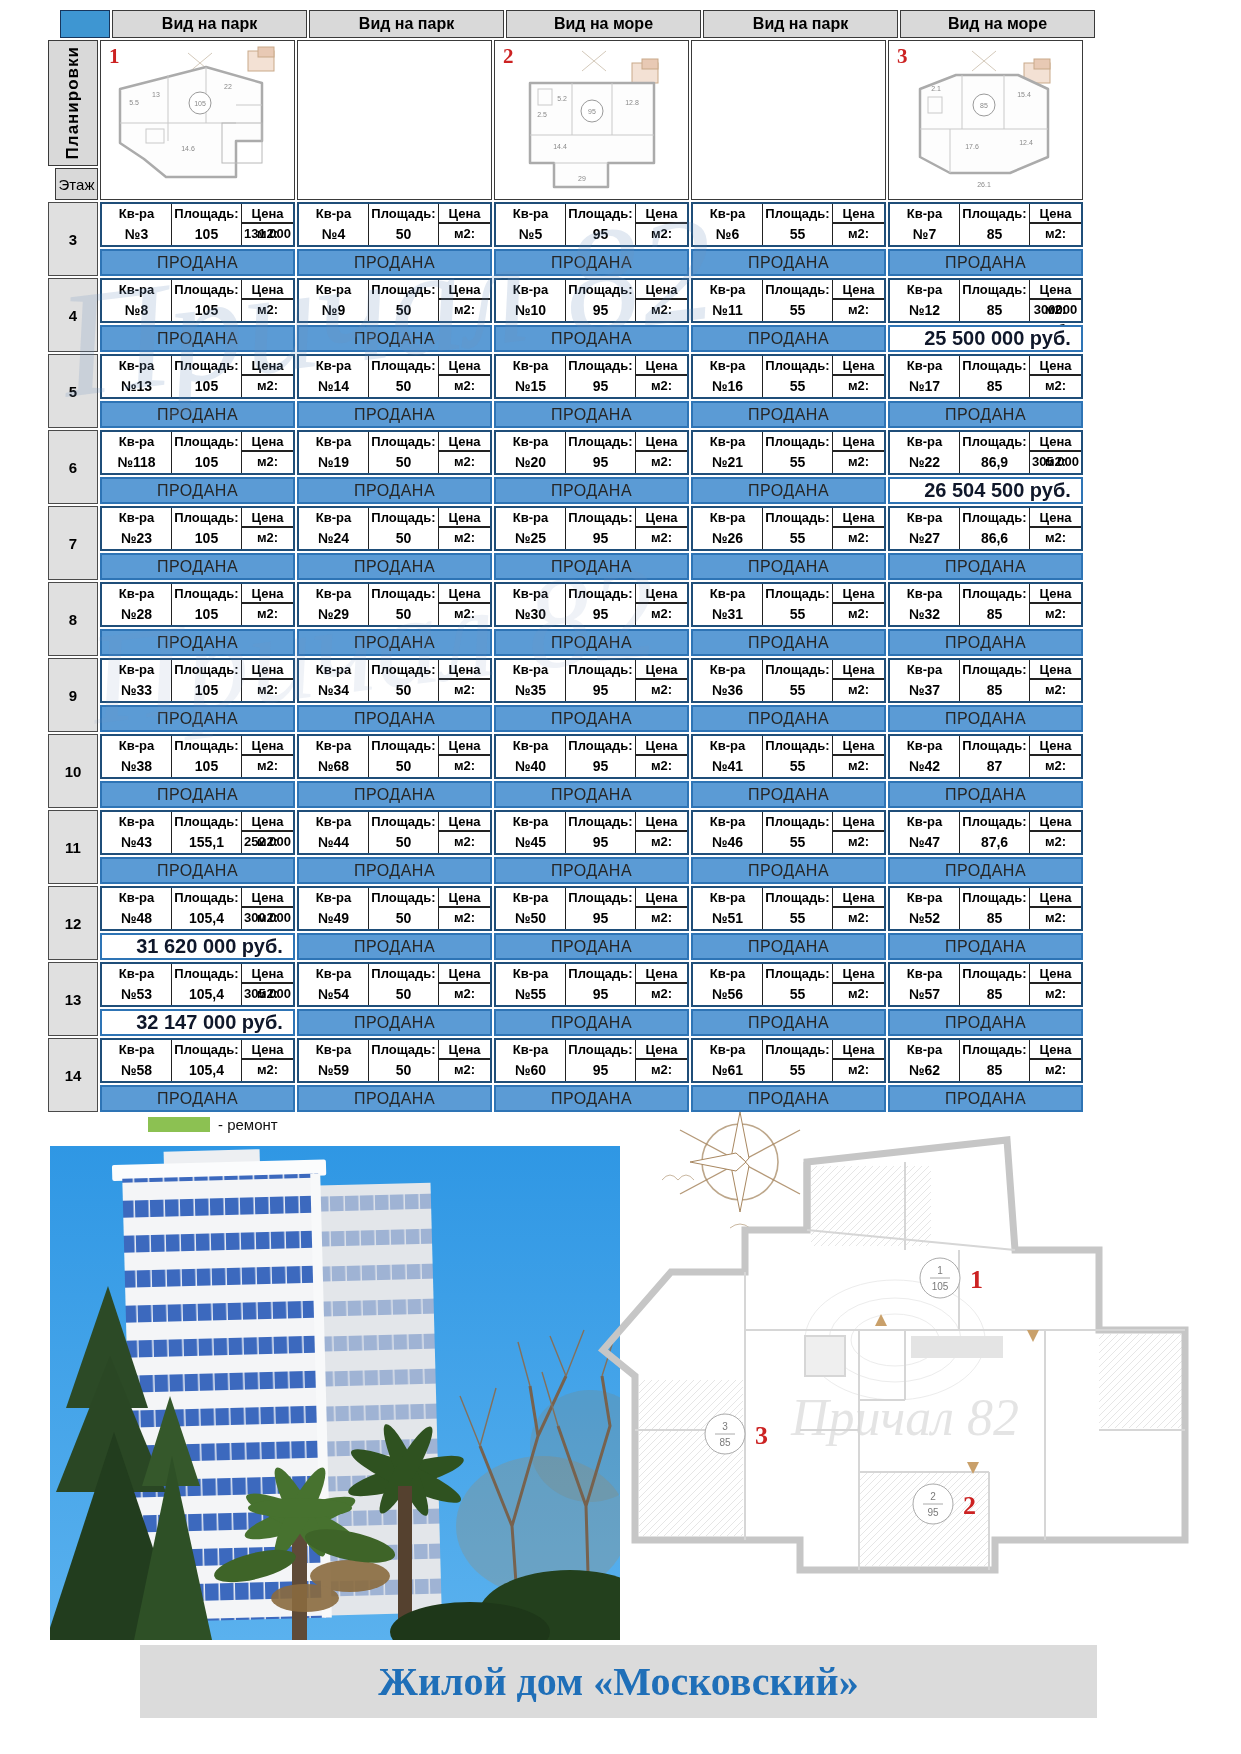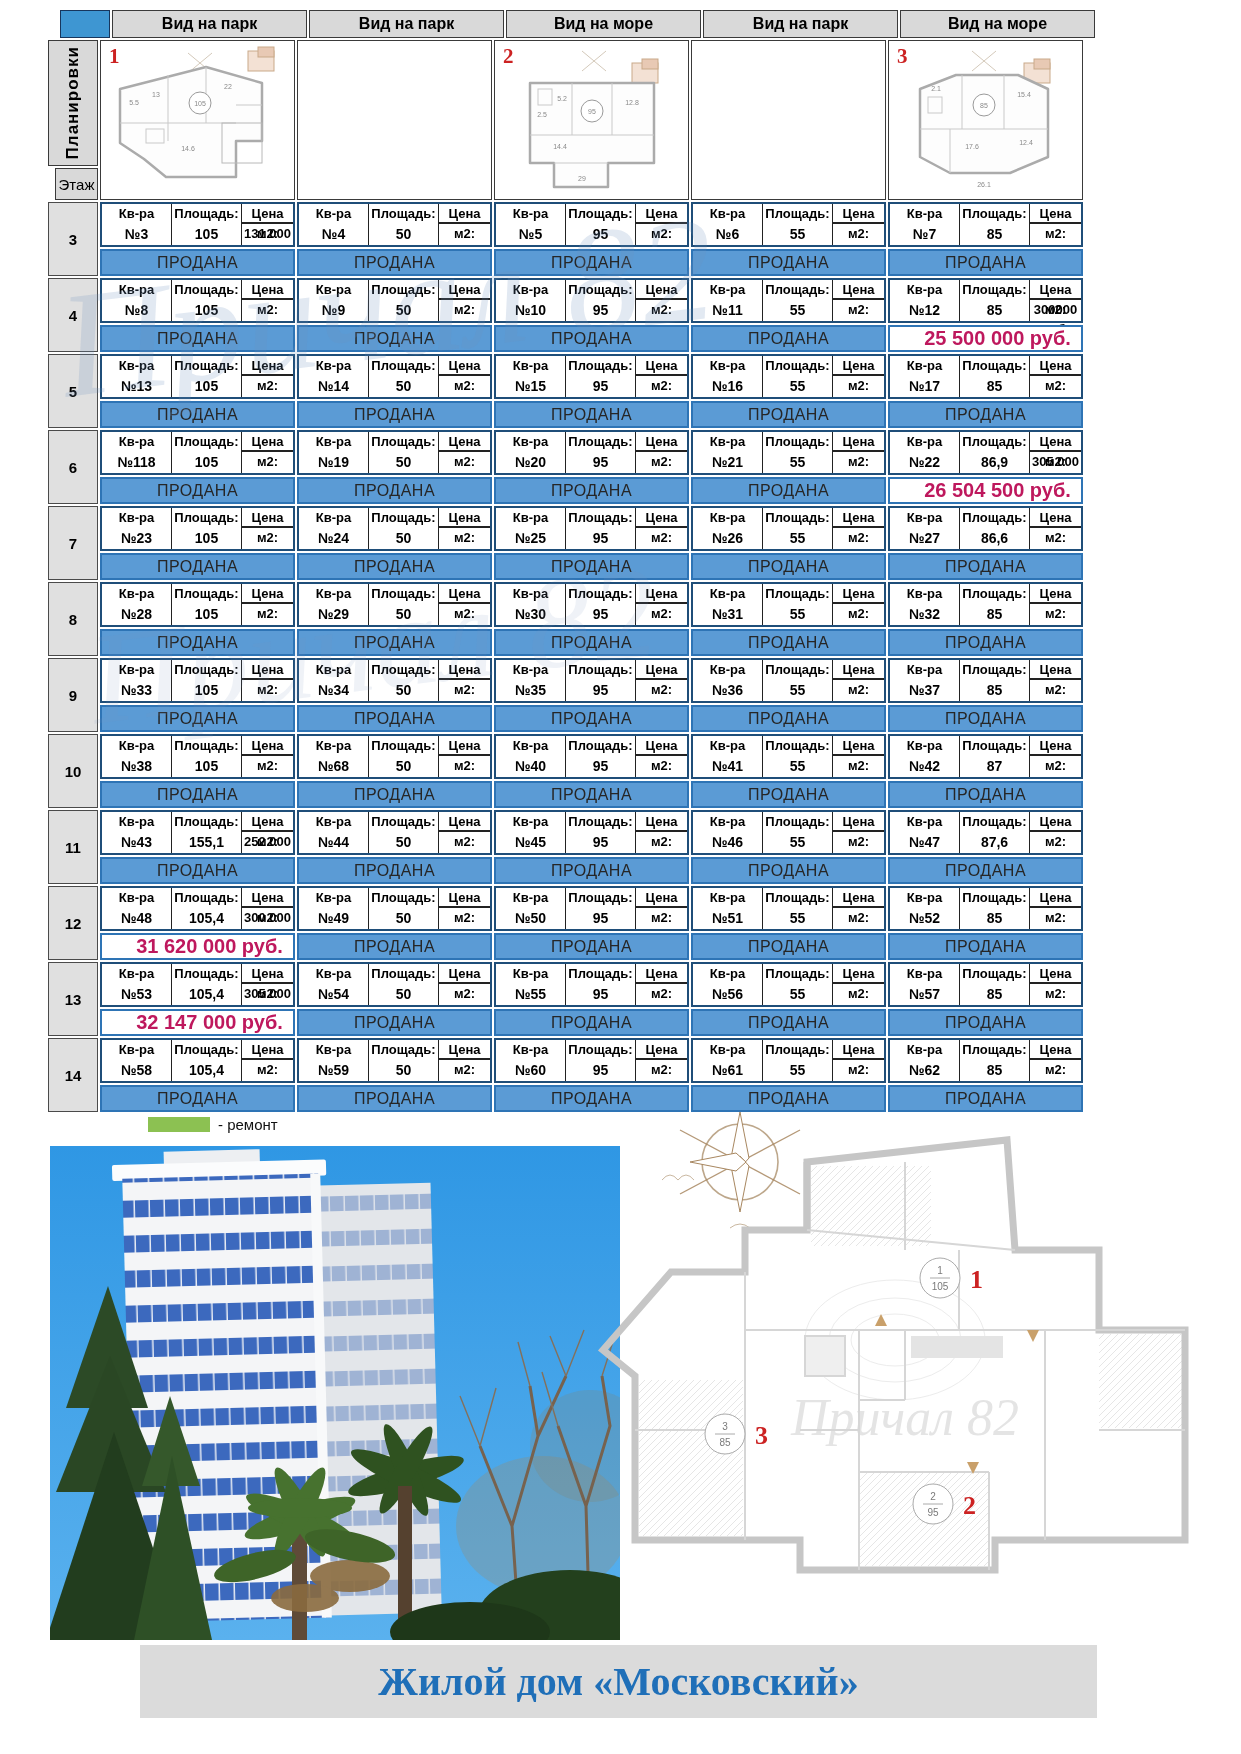--- a/index.html
+++ b/index.html
@@ -39,21 +39,21 @@
   .icol.area { width:70px; border-right:1px solid #222; }
   .icol.price { flex:1; }
   .lbl { height:20px; font-weight:bold; font-size:13px; text-align:center; line-height:20px; color:#000; }
   .icol.price .lbl { border-bottom:2px solid #222; }
   .val { flex:1; font-weight:bold; font-size:14px; text-align:center; line-height:20px; color:#000; }
   .icol.price .val { font-size:13px; }
   .apt-status { height:27px; display:flex; align-items:center; justify-content:center; }
   .apt-status.sold { background:#5B9BD5; border:2px solid #2E74B5;
         color:#262626; font-size:16px; letter-spacing:0.5px; }
   .apt-status.free { background:#fff; border:2px solid #2E74B5;
-        color:#be185d; font-weight:bold; font-size:20px;padding-left:24px; }
+        color:#0f172a; font-weight:bold; font-size:20px;padding-left:24px; }
   .table-wm { position:absolute; pointer-events:none; white-space:nowrap;
         font-family:"Liberation Serif", serif; font-style:italic;
         color:rgba(110,145,190,0.20); transform:rotate(-7deg); z-index:5; }
   .wm-a { font-size:150px; left:10px; top:210px; }
   .wm-b { font-size:130px; left:40px; top:560px; color:rgba(120,150,190,0.12); }
   .legend { position:absolute; left:148px; top:1116px; display:flex; align-items:center; }
   .legend .swatch { width:62px; height:15px; display:inline-block; }
   .legend .legend-text { margin-left:8px; font-size:15px; color:#111; }
   .photo { position:absolute; left:50px; top:1146px; }
   .bigplan { position:absolute; left:575px; top:1100px; }

